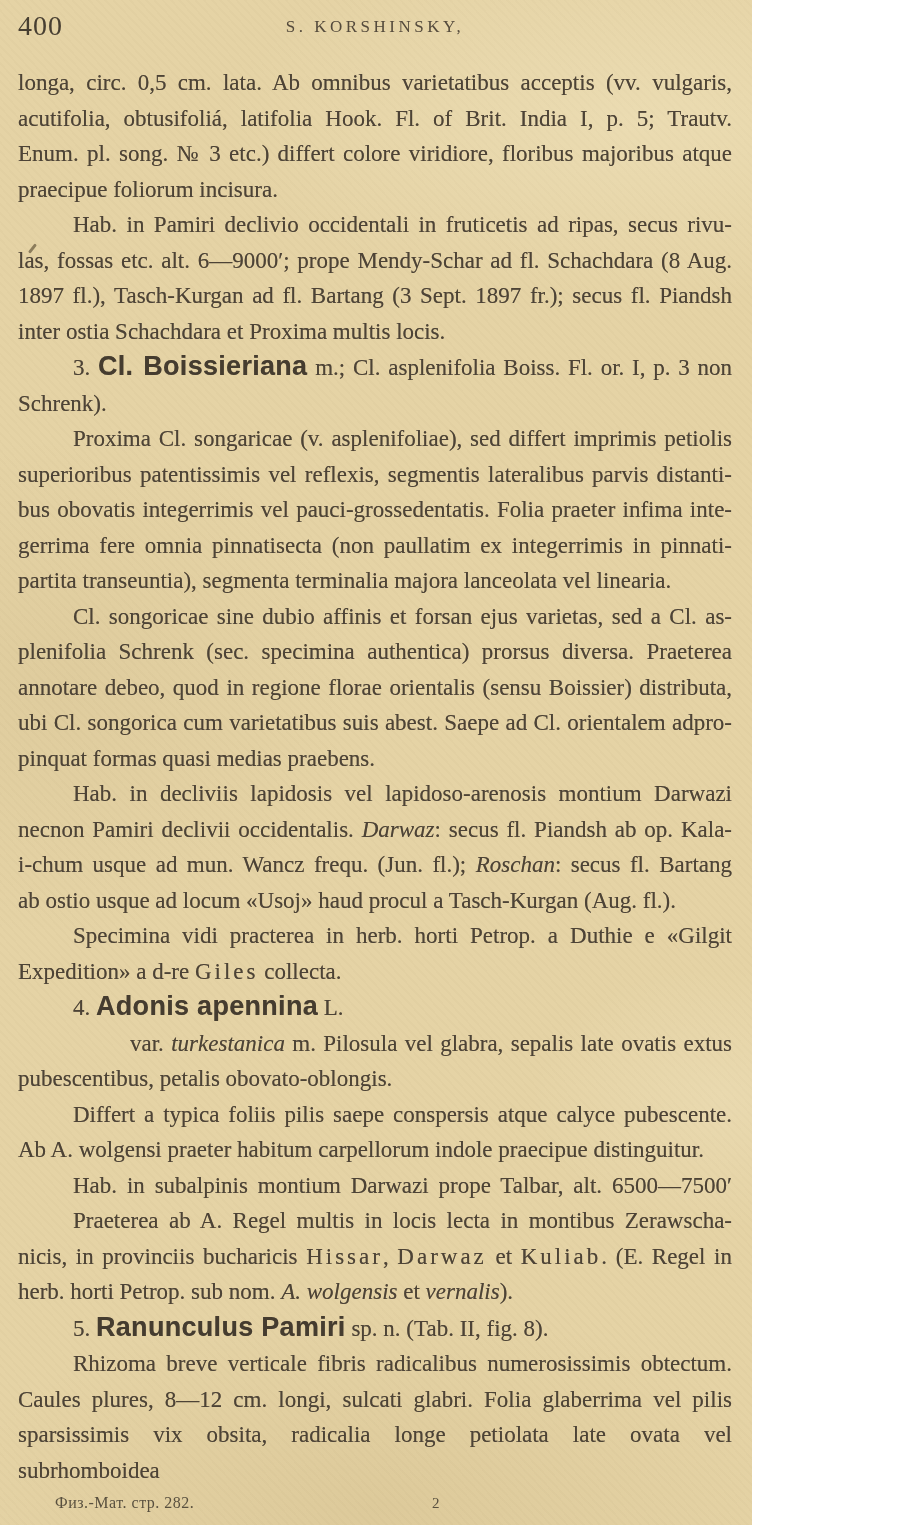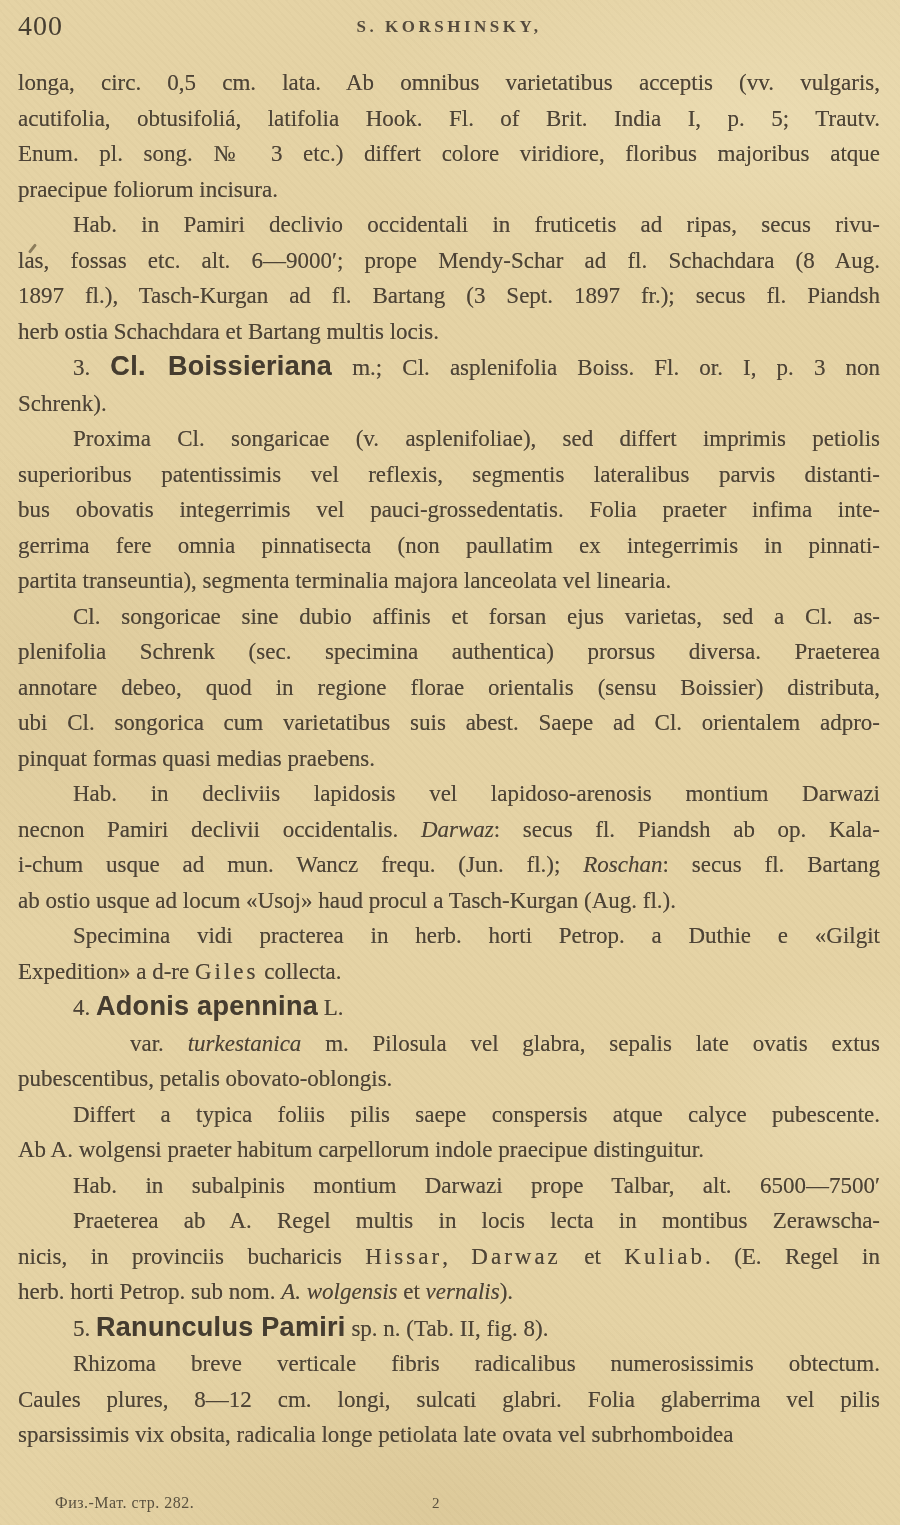--- a/index.html
+++ b/index.html
@@ -2,37 +2,37 @@
 <html><head>
 <meta charset="utf-8">
 <style>
   html,body{margin:0;padding:0;}
   body{
     width:900px;height:1525px;
     font-family:"Liberation Serif",serif;
     overflow:hidden;
   }
   .page{
-    position:relative;width:900px;height:1525px;
+    position:relative;width:752px;height:1525px;
     background-color:#e5d3a5;
     background-image:
       radial-gradient(ellipse 700px 300px at 85% 8%, rgba(246,236,202,0.35), transparent 60%),
       radial-gradient(ellipse 500px 420px at 8% 45%, rgba(140,110,55,0.07), transparent 60%),
       radial-gradient(ellipse 650px 320px at 50% 99%, rgba(150,120,60,0.10), transparent 65%),
       radial-gradient(ellipse 320px 220px at 96% 72%, rgba(246,236,206,0.25), transparent 60%),
       repeating-linear-gradient(47deg, rgba(101,81,41,0.025) 0 2px, transparent 2px 6px);
     color:#4d4336;
   }
   .page-number{
     position:absolute;left:18px;top:10px;
     font-size:28px;letter-spacing:1px;color:#473e31;
   }
   .running-header{
     position:absolute;left:18px;right:20px;top:17px;
-    text-align:center;font-size:17px;letter-spacing:3.5px;color:#544a3c;font-weight:bold;
+    text-align:center;font-size:17px;letter-spacing:3.5px;color:#544a3c;
   }
   .page-body{
     position:absolute;left:18px;right:20px;top:65px;
     font-size:23px;line-height:35.5px;
     text-shadow:0 0 0.5px rgba(77,67,54,0.55);
   }
   .para{margin:0;}
   .line{text-align:justify;text-align-last:justify;white-space:normal;}
   .line.last{text-align-last:left;}
   .para.ind-normal .line.first{text-indent:55px;}
@@ -65,21 +65,21 @@
       <div class="para ind-none">
         <div class="line first"><span>longa, circ. 0,5 cm. lata. Ab omnibus varietatibus acceptis (vv. vulgaris,</span></div>
         <div class="line"><span>acutifolia, obtusifoliá, latifolia Hook. Fl. of Brit. India I, p. 5; Trautv.</span></div>
         <div class="line"><span>Enum. pl. song. № 3 etc.) differt colore viridiore, floribus majoribus atque</span></div>
         <div class="line last"><span>praecipue foliorum incisura.</span></div>
       </div>
       <div class="para ind-normal">
         <div class="line first"><span>Hab. in Pamiri declivio occidentali in fruticetis ad ripas, secus rivu-</span></div>
         <div class="line"><span>las, fossas etc. alt. 6—9000′; prope Mendy-Schar ad fl. Schachdara (8 Aug.</span></div>
         <div class="line"><span>1897 fl.), Tasch-Kurgan ad fl. Bartang (3 Sept. 1897 fr.); secus fl. Piandsh</span></div>
-        <div class="line last"><span>herb ostia Schachdara et Bartang multis locis.</span></div>
+        <div class="line last"><span>inter ostia Schachdara et Proxima multis locis.</span></div>
       </div>
       <div class="para ind-normal">
         <div class="line first"><span>3. </span><span class="sb">Cl. Boissieriana</span><span> m.; Cl. asplenifolia Boiss. Fl. or. I, p. 3 non</span></div>
         <div class="line last"><span>Schrenk).</span></div>
       </div>
       <div class="para ind-normal">
         <div class="line first"><span>Proxima Cl. songaricae (v. asplenifoliae), sed differt imprimis petiolis</span></div>
         <div class="line"><span>superioribus patentissimis vel reflexis, segmentis lateralibus parvis distanti-</span></div>
         <div class="line"><span>bus obovatis integerrimis vel pauci-grossedentatis. Folia praeter infima inte-</span></div>
         <div class="line"><span>gerrima fere omnia pinnatisecta (non paullatim ex integerrimis in pinnati-</span></div>

